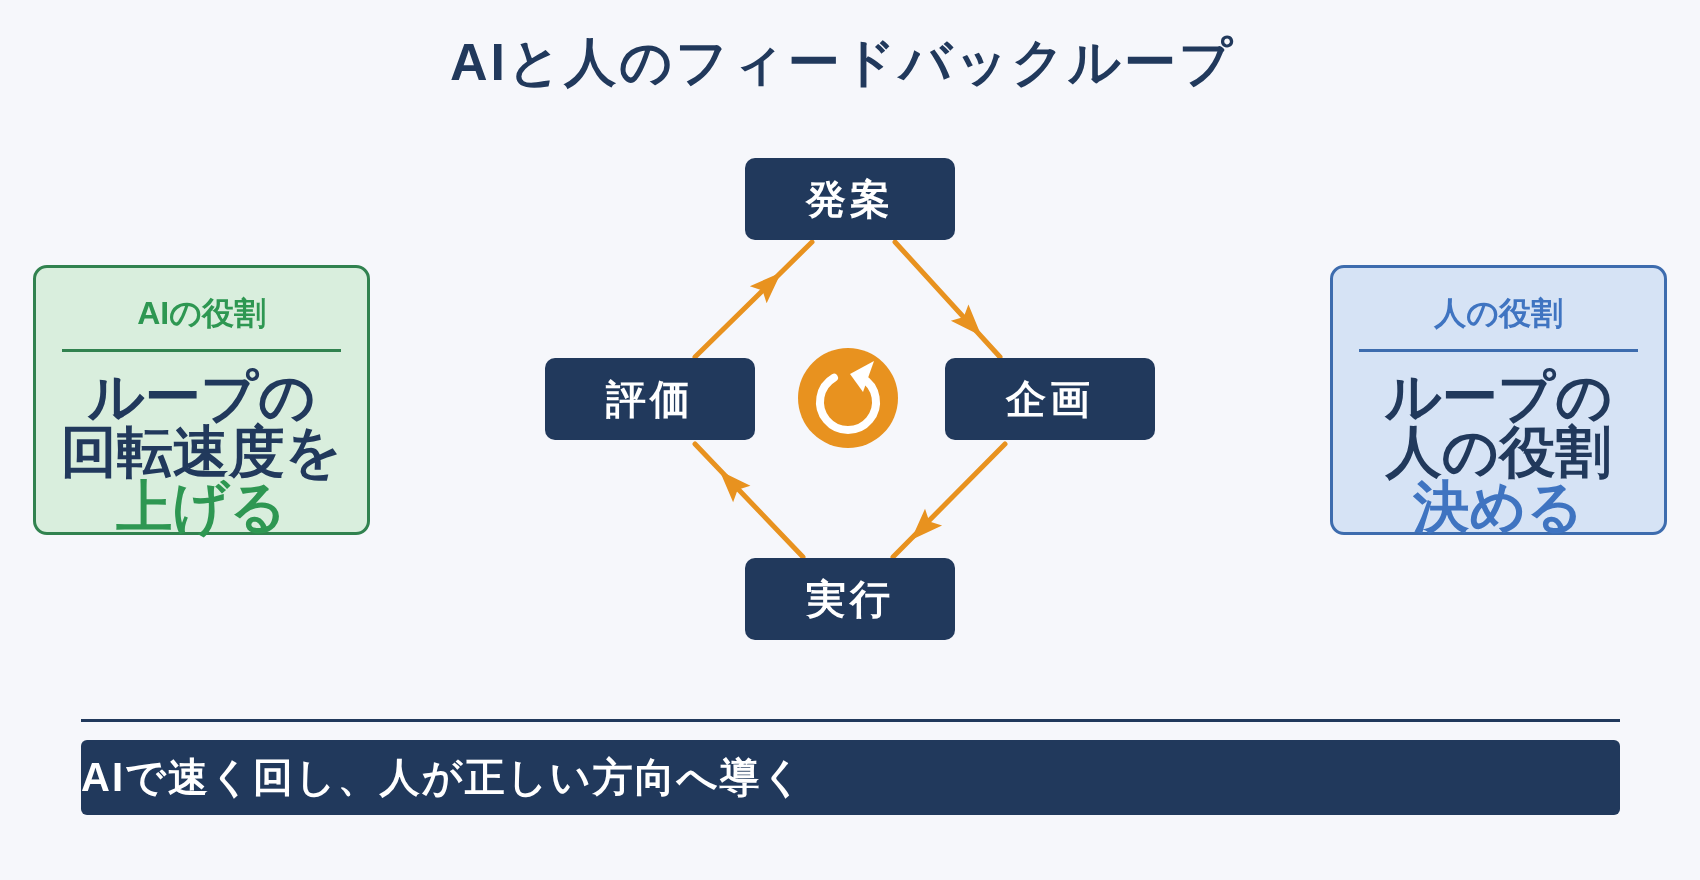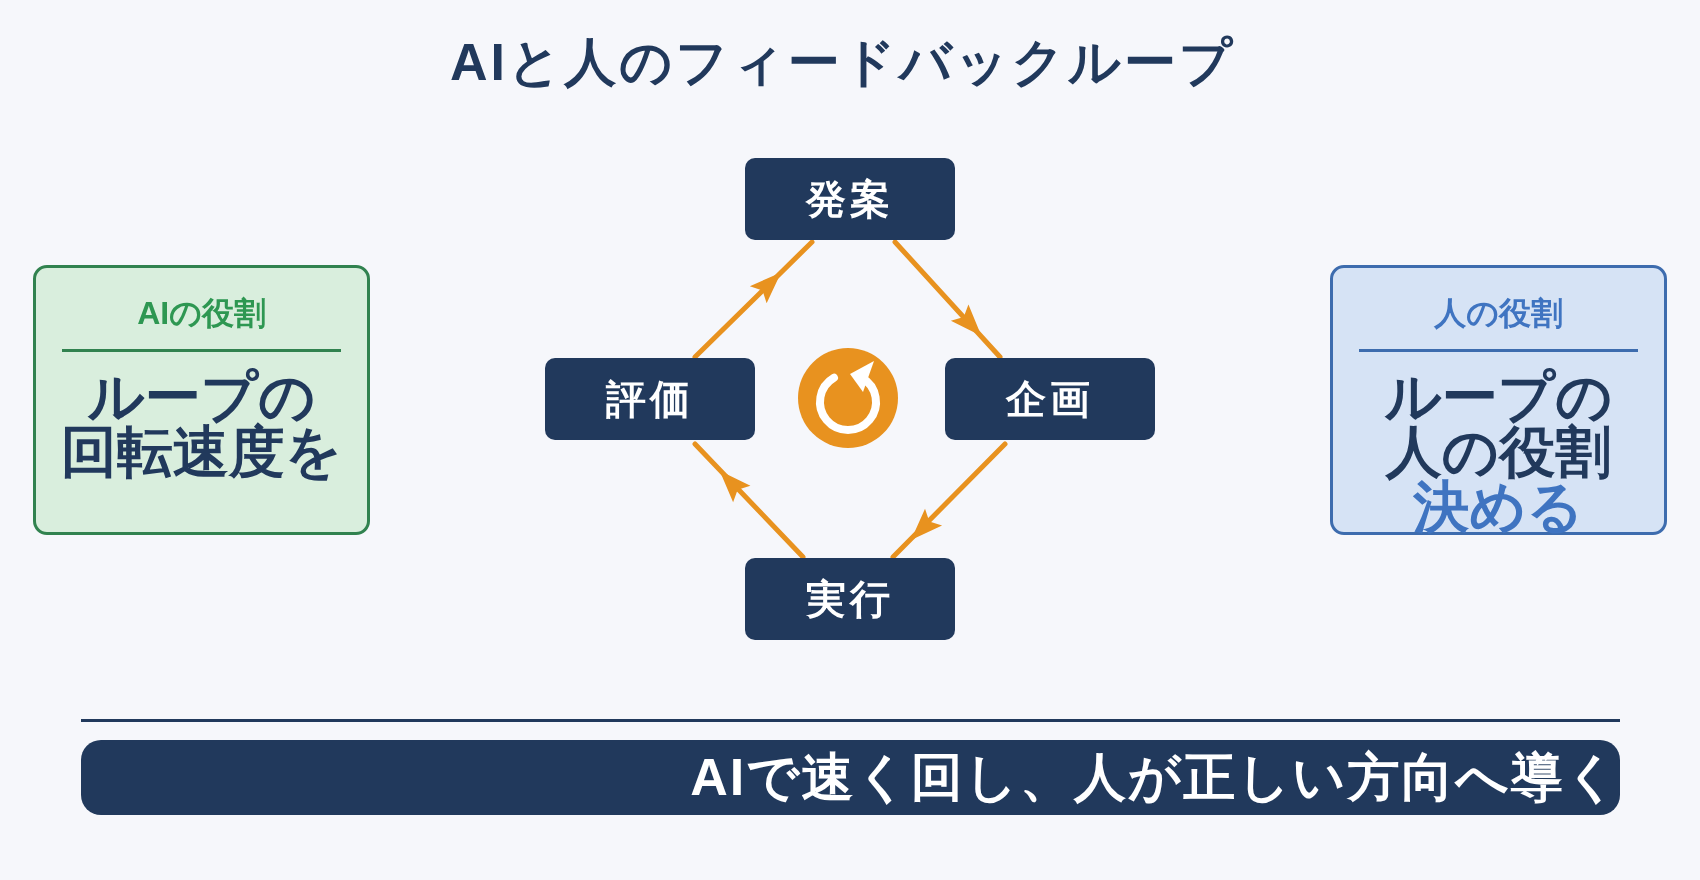--- a/index.html
+++ b/index.html
@@ -58,23 +58,23 @@
   .card-ai .card-sep{border-color:var(--green-border);}
   .card-human .card-sep{border-color:var(--blue-border);}
   .card-body{margin-top:17px;font-size:56px;font-weight:bold;color:var(--navy);line-height:55px;}
   .card-body span{display:block;}
   .card-ai .hl{color:var(--green);}
   .card-human .hl{color:var(--blue);}
 
   .divider{position:absolute;left:81px;top:719px;width:1539px;height:3px;background:var(--navy);}
   .banner{
     position:absolute;left:81px;top:740px;width:1539px;height:75px;
-    background:var(--navy);border-radius:20px;color:var(--white);
-    display:flex;align-items:center;justify-content:flex-end;
-    font-size:52px;font-weight:bold;letter-spacing:2px;
+    background:var(--navy);border-radius:6px;color:var(--white);
+    display:flex;align-items:center;justify-content:flex-start;
+    font-size:40px;font-weight:bold;letter-spacing:2px;
   }
 </style>
 </head>
 <body>
 
 <div class="stage">
 
   <div class="main-title">AIと人のフィードバックループ</div>
 
   <svg class="arrows-svg" viewBox="0 0 1700 880" aria-hidden="true">
@@ -115,20 +115,21 @@
       <path class="rotate-head" d="M 76 13 L 52 26 L 65 44 Z"></path>
     </svg>
   </div>
 
   <div class="card card-ai">
     <div class="card-title">AIの役割</div>
     <hr class="card-sep">
     <div class="card-body">
       <span>ループの</span>
       <span>回転速度を</span>
+      <span class="hl">上げる</span>
     </div>
   </div>
 
   <div class="card card-human">
     <div class="card-title">人の役割</div>
     <hr class="card-sep">
     <div class="card-body">
       <span>ループの</span>
       <span>人の役割</span>
       <span class="hl">決める</span>

